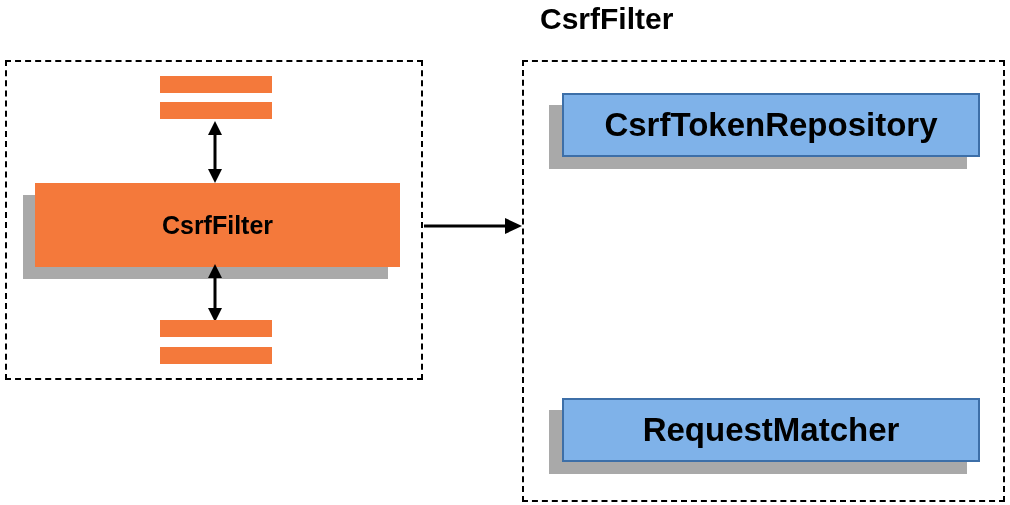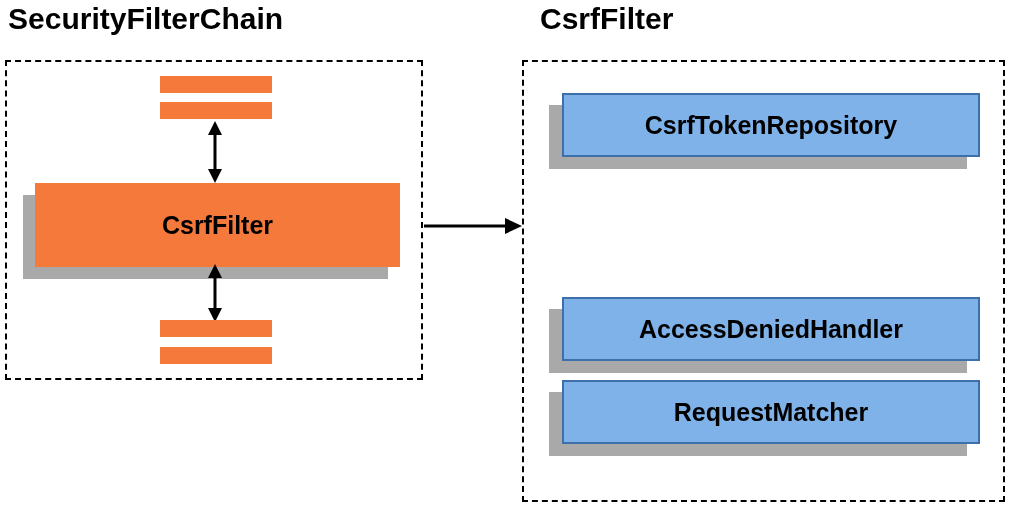--- a/index.html
+++ b/index.html
@@ -80,34 +80,33 @@
     position: absolute;
     left: 562px;
     width: 418px;
     height: 64px;
     background: var(--blue, #7FB2E9);
     border: 2px solid var(--blue_border, #3D6FA8);
     box-shadow: -13px 12px 0 var(--shadow, #A9A9A9);
     display: flex;
     align-items: center;
     justify-content: center;
-    font-size: 25px;
+    font-size: 33px;
     font-weight: bold;
   }
   .comp-1 { top: 93px; }
   .comp-2 { top: 196px; }
   .comp-3 { top: 297px; }
-  .comp-4 { top: 380px; }
+  .comp-4 { top: 398px; }
 </style>
 </head>
 <body>
 
 <div class="canvas">
 
-  <div class="diagram-title title-left">SecurityFilterChain</div>
 
   <div class="diagram-title title-right">CsrfFilter</div>
 
   <div class="dashed-box box-left"></div>
 
   <div class="orange-bar bar-1"></div>
   <div class="orange-bar bar-2"></div>
 
   <div class="arrow v-arrow-1">
     <svg viewBox="0 0 24 62" xmlns="http://www.w3.org/2000/svg">
@@ -139,21 +138,18 @@
     </svg>
   </div>
 
   <div class="dashed-box box-right"></div>
 
   <div class="component-box comp-1">
     <span>CsrfTokenRepository</span>
   </div>
 
 
-  <div class="component-box comp-3">
-    <span>AccessDeniedHandler</span>
-  </div>
 
   <div class="component-box comp-4">
     <span>RequestMatcher</span>
   </div>
 
 </div>
 
 </body></html>

